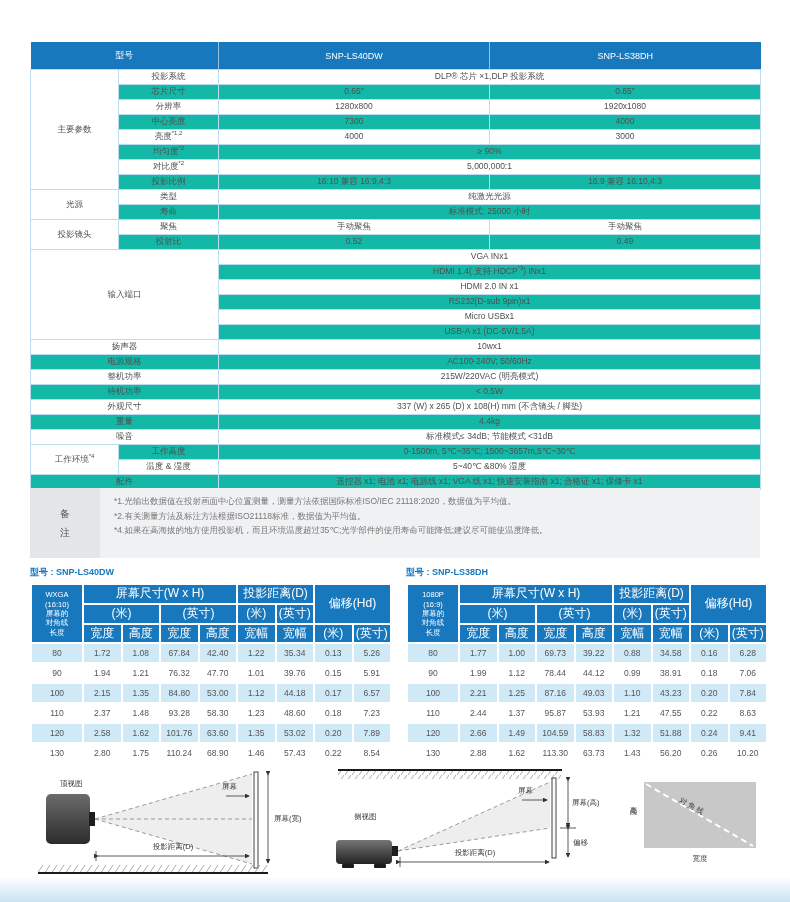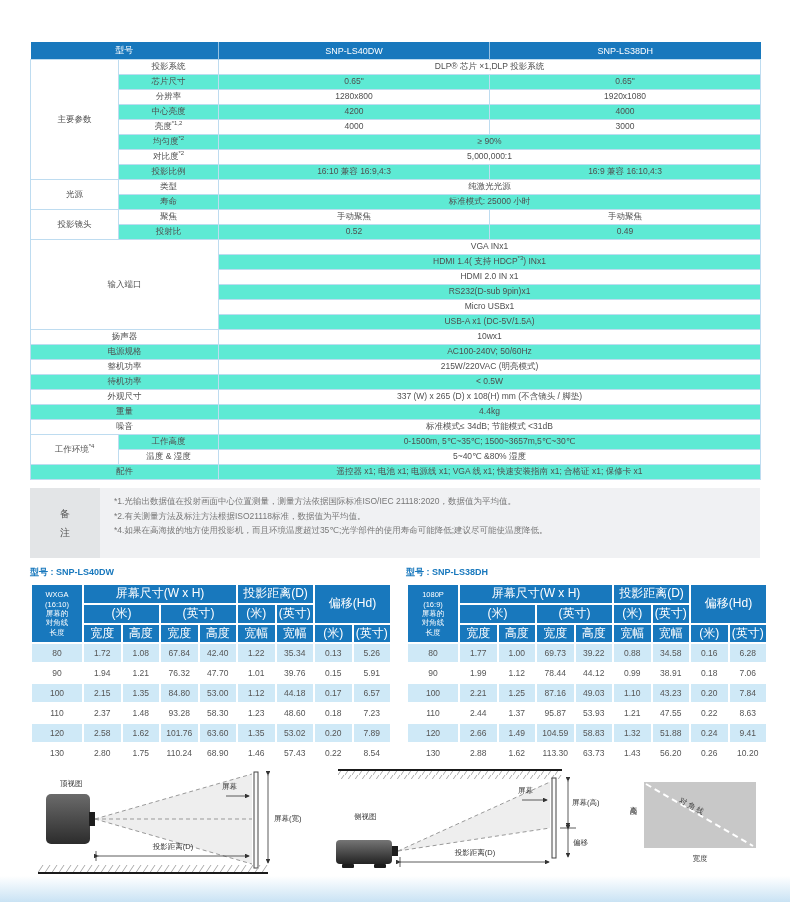--- a/index.html
+++ b/index.html
@@ -3,25 +3,25 @@
 <meta charset="utf-8">
 <style>
   html,body{margin:0;padding:0;background:#fff;}
   .page{width:790px;height:902px;position:relative;background:#fff;overflow:hidden;
         font-family:"Liberation Sans","DejaVu Sans",sans-serif;-webkit-font-smoothing:antialiased;}
   .title-bar{position:absolute;left:38px;top:11px;display:flex;align-items:center;gap:10px;}
   .page-title{font-size:17px;font-weight:bold;color:#1878bd;letter-spacing:1px;}
   
   .spec-wrap{position:absolute;left:30px;top:42px;width:730px;}
   table.spec{border-collapse:collapse;table-layout:fixed;width:730px;}
-  table.spec th{background:#1878bd;color:#fff;font-weight:normal;font-size:9px;height:17px;
+  table.spec th{background:#1878bd;color:#fff;font-weight:normal;font-size:9px;height:27px;
                 border-right:1px solid rgba(255,255,255,.55);padding:0;}
   table.spec td{border:1px solid #bedcf0;font-size:8.5px;color:#4f4f4f;text-align:center;
                 height:14px;padding:0 3px;line-height:1.15;background:#fff;}
-  table.spec tr.shade td{background:#5eead4;}
+  table.spec tr.shade td{background:#14b8a6;}
   table.spec td.g{background:#fff !important;}
   sup{font-size:6px;line-height:0;}
   
   .notes{position:absolute;left:30px;top:488px;width:730px;height:70px;display:flex;}
   .notes-label{width:70px;background:#e3e5e7;display:flex;flex-direction:column;align-items:center;
                justify-content:center;gap:5px;font-size:10px;color:#555;}
   .notes-body{flex:1;background:#f0f1f3;padding:6px 14px;box-sizing:border-box;}
   .note-line{font-size:8.5px;color:#777;line-height:14.5px;white-space:nowrap;}
   
   .dist-block{position:absolute;top:566px;width:362px;}
@@ -72,21 +72,21 @@
             <td>0.65"</td>
             <td>0.65"</td>
           </tr>
           <tr>
             <td>分辨率</td>
             <td>1280x800</td>
             <td>1920x1080</td>
           </tr>
           <tr class="shade">
             <td>中心亮度</td>
-            <td>4200</td>
+            <td>7300</td>
             <td>4000</td>
           </tr>
           <tr>
             <td>亮度<sup>*1,2</sup></td>
             <td>4000</td>
             <td>3000</td>
           </tr>
           <tr class="shade">
             <td>均匀度<sup>*2</sup></td>
             <td colspan="2">≥ 90%</td>

